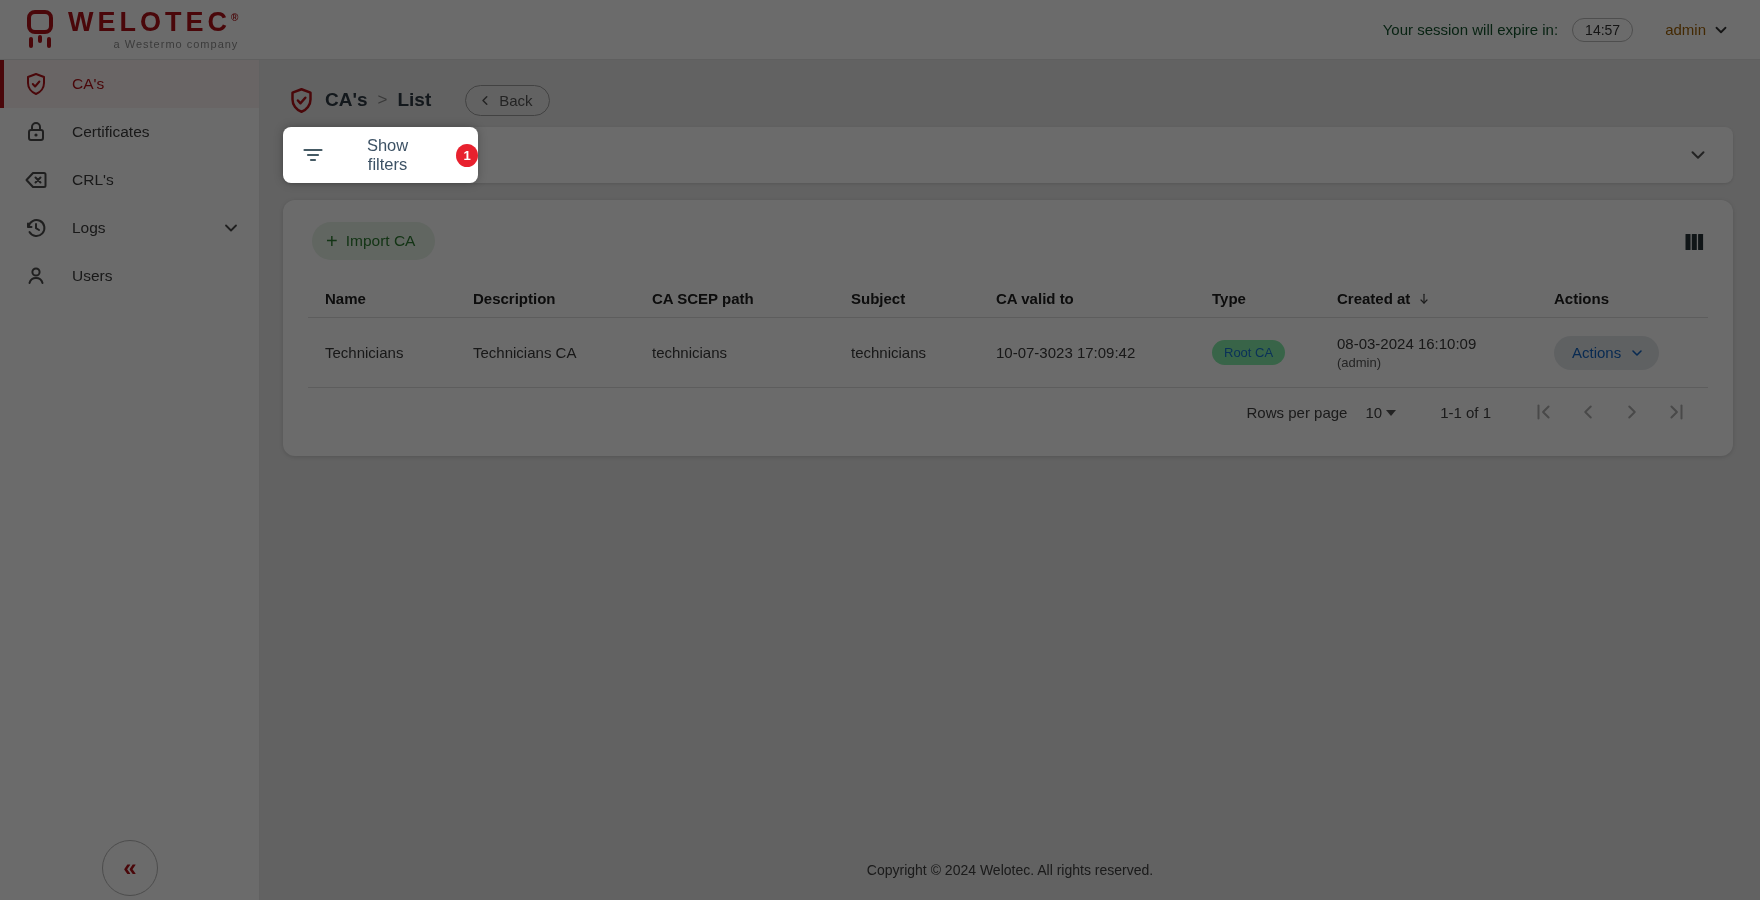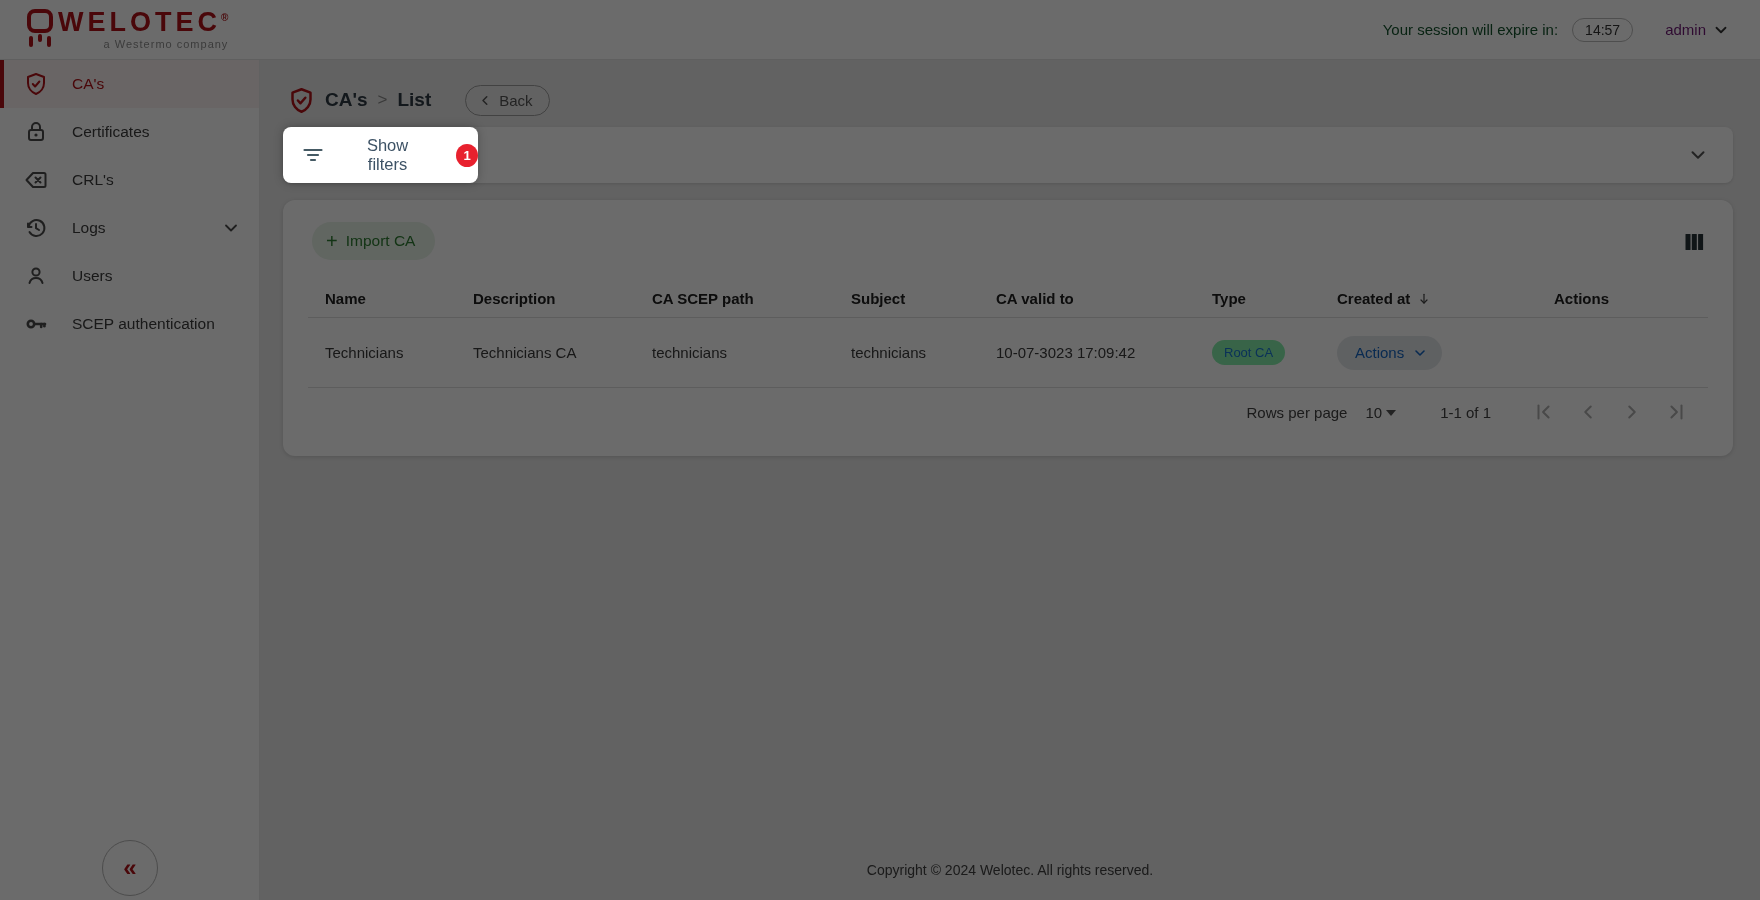--- a/index.html
+++ b/index.html
@@ -12,33 +12,33 @@
   }
   svg { display:block; }
 
   
   .topbar {
     position:absolute; left:0; top:0; width:1760px; height:60px;
     background:#ffffff; border-bottom:1px solid #e3e3e3;
     display:flex; align-items:center; justify-content:space-between;
     padding:0 30px 0 22px; z-index:2;
   }
-  .brand { display:flex; align-items:flex-start; gap:0; cursor:pointer; }
+  .brand { display:flex; align-items:center; gap:10px; cursor:pointer; }
   .brand-text { display:flex; flex-direction:column; align-items:flex-end; }
   .brand-word { font-size:27px; font-weight:bold; letter-spacing:4px; color:#b01218; line-height:1; }
   .brand-word sup { font-size:10px; letter-spacing:0; }
   .brand-sub { font-size:11px; color:#8e8e8e; letter-spacing:1px; margin-top:2px; }
   .topbar-right { display:flex; align-items:center; gap:14px; }
   .session-label { font-size:15px; color:#14532d; }
   .session-pill {
     font-size:14px; color:#333; border:1px solid #b9b9b9; border-radius:14px;
     padding:3px 12px; min-width:52px; text-align:center;
   }
   .user-menu { display:flex; align-items:center; gap:6px; margin-left:18px; cursor:pointer; }
-  .user-name { font-size:15px; color:#701a75;text-align:center; }
+  .user-name { font-size:15px; color:#a16207;text-align:center; }
 
   
   .sidebar {
     position:absolute; left:0; top:60px; width:260px; height:840px;
     background:#ffffff; border-right:1px solid #e6e6e6; z-index:2;
   }
   .nav-item {
     height:48px; display:flex; align-items:center; gap:24px;
     padding-left:24px; padding-right:18px; cursor:pointer;
     color:#3c3c3c; font-size:15.5px; position:relative;
@@ -230,31 +230,20 @@
     </span>
   </div>
   <div class="nav-item">
     <span class="nav-icon">
       <svg width="24" height="24" viewBox="0 0 24 24" fill="none" stroke="currentColor" stroke-width="2" stroke-linecap="round" stroke-linejoin="round">
           <circle cx="12" cy="8" r="3.6"></circle>
           <path d="M5.5 19c.8-3.2 3.4-5 6.5-5s5.7 1.8 6.5 5"></path>
         </svg>
     </span>
     <span>Users</span>
-  </div>
-  <div class="nav-item">
-    <span class="nav-icon">
-      <svg width="24" height="24" viewBox="0 0 24 24" fill="none" stroke="currentColor" stroke-width="2.6" stroke-linecap="round" stroke-linejoin="round">
-          <circle cx="7" cy="12" r="3.2"></circle>
-          <path d="M10.2 12H21"></path>
-          <path d="M17.2 12v3"></path>
-          <path d="M20.4 12v2.2"></path>
-        </svg>
-    </span>
-    <span>SCEP authentication</span>
   </div>
   <button class="collapse-btn">
     <span>«</span>
   </button>
 </aside>
 
 <main class="content">
 
   <div class="breadcrumb-row">
     <span class="bc-icon">
@@ -335,20 +324,24 @@
 
       <div class="trow tbody-row">
         <div>Technicians</div>
         <div>Technicians CA</div>
         <div>technicians</div>
         <div>technicians</div>
         <div>10-07-3023 17:09:42</div>
         <div>
           <span class="type-badge">Root CA</span>
         </div>
+        <div class="created-cell">
+          <div>08-03-2024 16:10:09</div>
+          <div class="created-by">(admin)</div>
+        </div>
         <div>
           <button class="actions-btn">
             <span>Actions</span>
             <span>
               <svg width="16" height="16" viewBox="0 0 24 24" fill="none" stroke="#1565c0" stroke-width="2.4" stroke-linecap="round" stroke-linejoin="round">
                   <path d="M6 9l6 6 6-6"></path>
                 </svg>
             </span>
           </button>
         </div>

